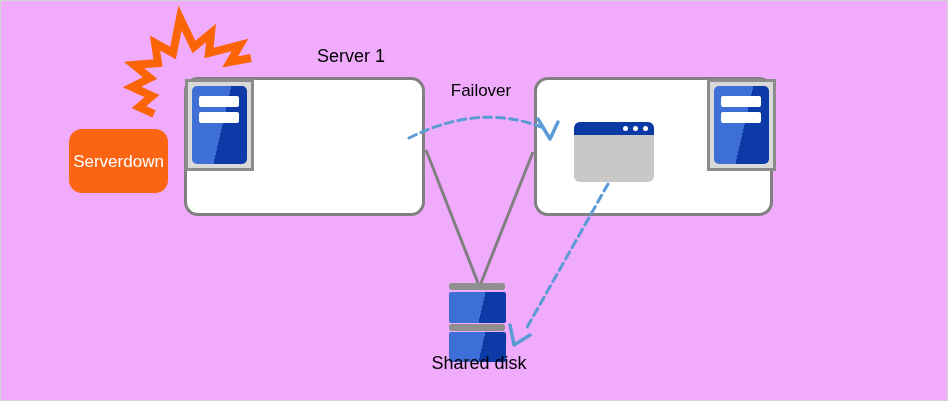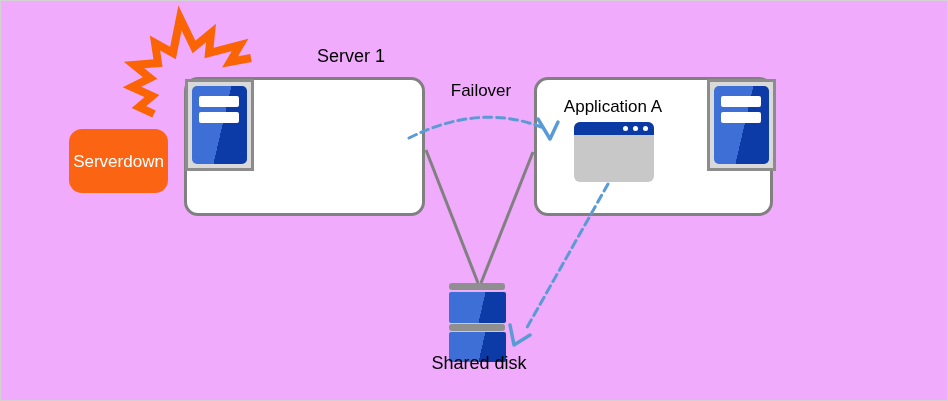--- a/index.html
+++ b/index.html
@@ -136,21 +136,20 @@
     <path d="M408,137 Q478,102 540,126" fill="none" stroke="#5b9bd5" stroke-width="3" stroke-dasharray="8,5" stroke-linecap="round"></path>
     <polyline points="537,118 549,138 557,121" fill="none" stroke="#5b9bd5" stroke-width="3.5" stroke-linecap="round" stroke-linejoin="round"></polyline>
 
     <line x1="607" y1="183" x2="524" y2="330" stroke="#5b9bd5" stroke-width="3" stroke-dasharray="8,5" stroke-linecap="round"></line>
     <polyline points="509,324 513,344 529,334" fill="none" stroke="#5b9bd5" stroke-width="3.5" stroke-linecap="round" stroke-linejoin="round"></polyline>
   </svg>
 
   <div class="layer z4" style="pointer-events:none;">
     <div class="diagram-label" id="server1-label">Server 1</div>
     <div class="diagram-label" id="failover-label">Failover</div>
-    <div class="diagram-label" id="application-label">Application A</div>
     <div class="diagram-label" id="shared-disk-label">Shared disk</div>
 
     <div id="server-down-badge">
       <span>Server</span>
       <span>down</span>
     </div>
   </div>
 
 </div>
 

